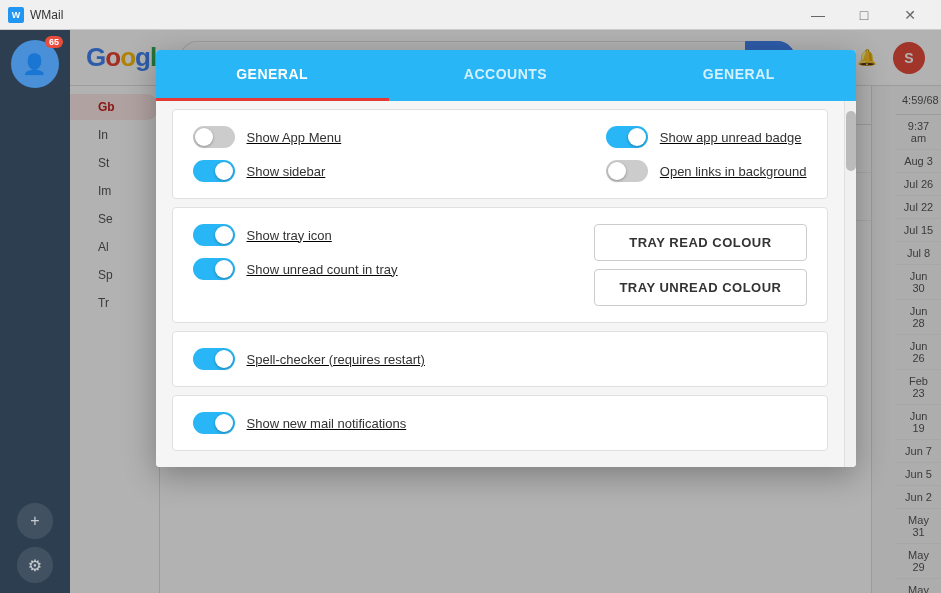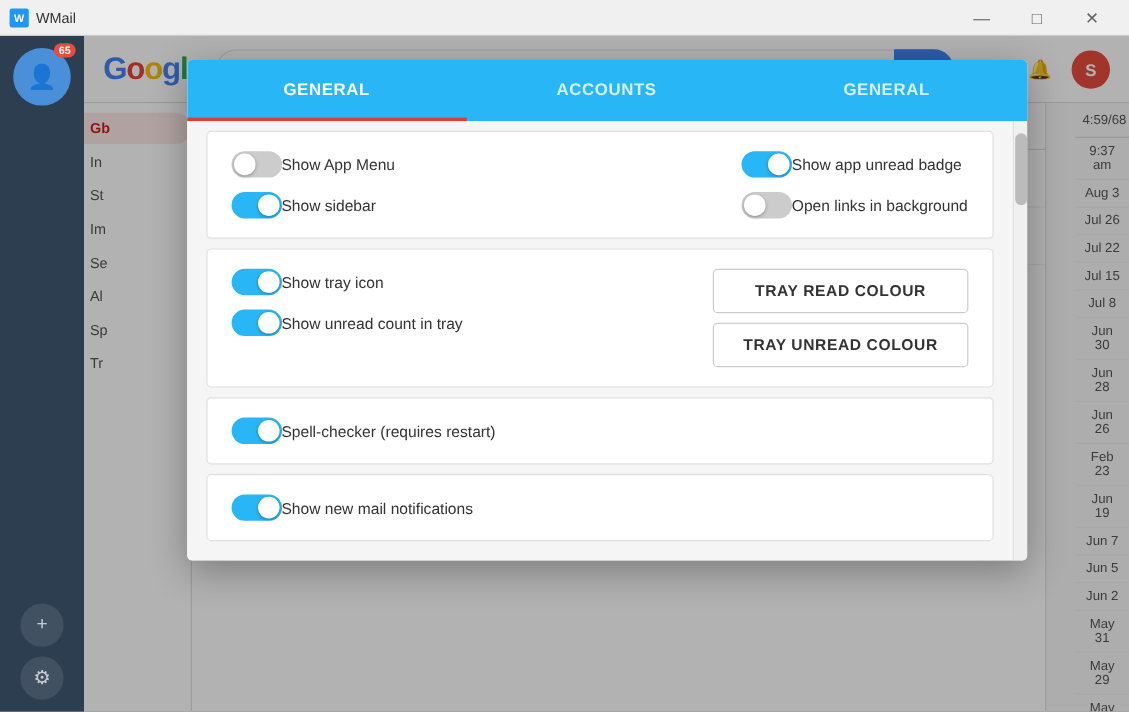--- a/index.html
+++ b/index.html
@@ -233,21 +233,21 @@
       width: 90px;
       background: white;
       border-right: 1px solid #e0e0e0;
       padding: 8px 0;
       display: flex;
       flex-direction: column;
       gap: 2px;
       overflow: hidden;
     }
     .gmail-nav-item {
-      padding: 6px 5px;
+      padding: 6px 28px;
       font-size: 12px;
       color: #555;
       cursor: pointer;
       border-radius: 0 20px 20px 0;
       white-space: nowrap;
       overflow: hidden;
       text-overflow: ellipsis;
     }
     .gmail-nav-item.active {
       background: #fce8e6;
@@ -389,20 +389,22 @@
     .settings-section {
       background: white;
       margin: 8px 16px;
       border-radius: 4px;
       padding: 16px 20px;
       border: 1px solid #e0e0e0;
     }
     .settings-item {
       display: flex;
       align-items: center;
+      gap: 12px;
+      text-decoration: underline;
     }
 
     
     .toggle {
       width: 42px;
       height: 22px;
       border-radius: 11px;
       position: relative;
       cursor: pointer;
       flex-shrink: 0;

